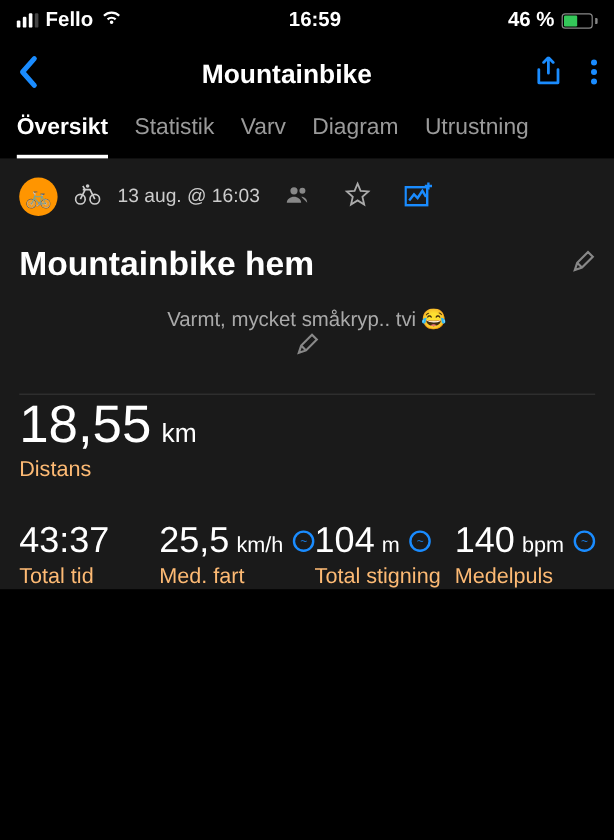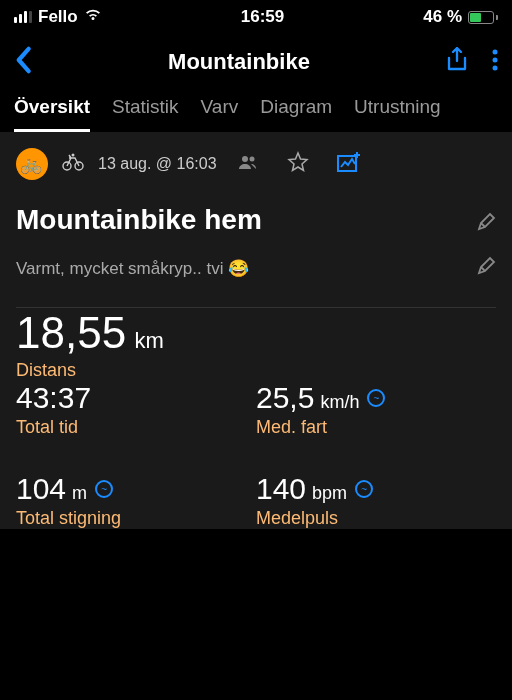--- a/index.html
+++ b/index.html
@@ -67,45 +67,47 @@
       width: 32px; height: 32px;
       background: #ff9500;
       border-radius: 50%;
       display: flex; align-items: center; justify-content: center;
       font-size: 18px;
     }
     .meta-icons { display: flex; gap: 28px; margin-left: 6px; align-items: center; }
     .title-row {
       display: flex;
       justify-content: space-between;
-      align-items: flex-end;
+      align-items: center;
       margin-top: 22px;
     }
     .activity-title { font-size: 28px; font-weight: 700; }
     .note-row {
       display: flex;
       justify-content: space-between;
       align-items: center;
       margin-top: 20px;
       color: #aaa;
       font-size: 17px;
+      flex-direction: column;
     }
     .divider {
       height: 1px;
       background: #333;
       margin: 26px 0 0;
     }
     .big-stat {
     }
     .big-val { font-size: 44px; font-weight: 500; display: inline; }
     .big-unit { font-size: 22px; font-weight: 400; margin-left: 4px; }
     .stat-label { color: #fdba74; font-size: 18px; margin-top: 2px; }
     .stat-grid {
       display: grid;
-      grid-template-columns: 1fr 1fr;
+      grid-template-columns: 1fr 1fr 1fr 1fr;
+      margin-top: 32px;
       row-gap: 34px;
     }
     .stat-val { font-size: 30px; font-weight: 500; display: flex; align-items: baseline; gap: 6px; }
     .stat-unit { font-size: 18px; font-weight: 400; }
     .info-dot {
       width: 18px; height: 18px;
       border: 2px solid #1a8cff;
       border-radius: 50%;
       display: inline-flex;
       align-items: center; justify-content: center;

